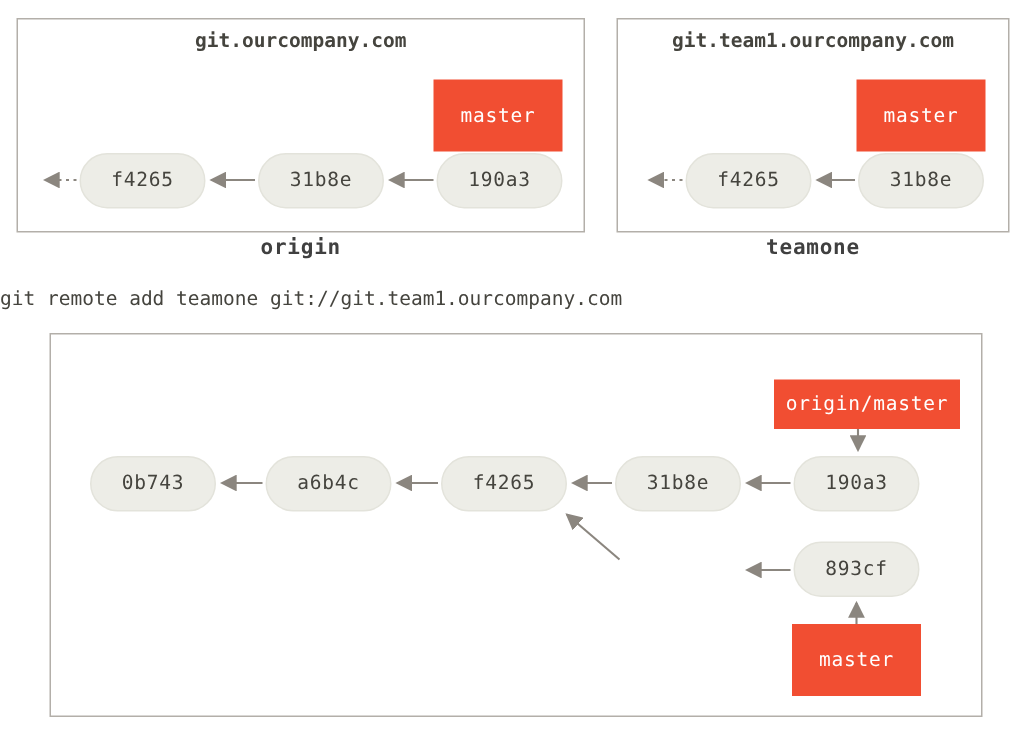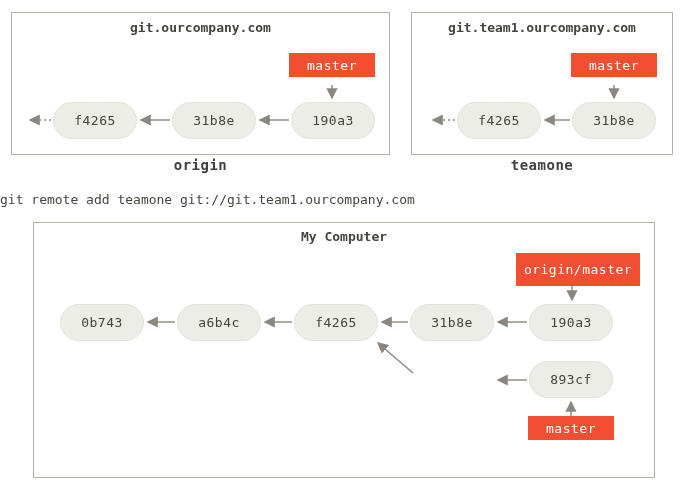--- a/index.html
+++ b/index.html
@@ -19,21 +19,21 @@
   .arrow-line { stroke:var(--arrow, #8b867f); stroke-width:1.4; fill:none; }
   .arrow-dashed { stroke-dasharray:2 3; }
   .arrow-head { fill:var(--arrow, #8b867f); }
   .commit {
     position:absolute; width:84px; height:37px; box-sizing:border-box;
     background:var(--node-fill, #edede7); border:1px solid var(--node-border, #e3e3db);
     border-radius:18.5px; display:flex; align-items:center; justify-content:center;
     font-size:13px; color:var(--text, #45443e); letter-spacing:0.5px;
   }
   .branch {
-    position:absolute; height:24px; box-sizing:border-box;
+    position:absolute; height:48px; box-sizing:border-box;
     background:var(--accent, #f14e32); color:#ffffff;
     display:flex; align-items:center; justify-content:center;
     font-size:13px; letter-spacing:0.5px;
   }
   .repo-caption {
     position:absolute; text-align:center; font-size:14px; font-weight:bold;
     color:#404040; letter-spacing:0.5px;
   }
   .command {
     position:absolute; left:0; top:192px; width:688px; text-align:left;
@@ -75,21 +75,20 @@
   </svg>
   <div class="branch" style="left:159px; top:40px; width:86px">master</div>
   <div class="commit" style="left:45px; top:89px">f4265</div>
   <div class="commit" style="left:160px; top:89px">31b8e</div>
 </section>
 <div class="repo-caption" style="left:411px; top:157px; width:262px">teamone</div>
 
 <div class="command">git remote add teamone git://git.team1.ourcompany.com</div>
 
 <section class="repo-box" style="left:33px; top:222px; width:622px; height:256px">
-  <div class="repo-title" style="top:6px">My Computer</div>
   <svg class="arrows" width="622" height="256">
     <line class="arrow-line" x1="141" y1="99" x2="114" y2="99" marker-end="url(#ah)"></line>
     <line class="arrow-line" x1="258" y1="99" x2="231" y2="99" marker-end="url(#ah)"></line>
     <line class="arrow-line" x1="374" y1="99" x2="348" y2="99" marker-end="url(#ah)"></line>
     <line class="arrow-line" x1="493" y1="99" x2="464" y2="99" marker-end="url(#ah)"></line>
     <line class="arrow-line" x1="493" y1="157" x2="464" y2="157" marker-end="url(#ah)"></line>
     <line class="arrow-line" x1="379" y1="150" x2="344" y2="120" marker-end="url(#ah)"></line>
     <line class="arrow-line" x1="538" y1="63" x2="538" y2="77" marker-end="url(#ah)"></line>
     <line class="arrow-line" x1="537" y1="193" x2="537" y2="179" marker-end="url(#ah)"></line>
   </svg>

